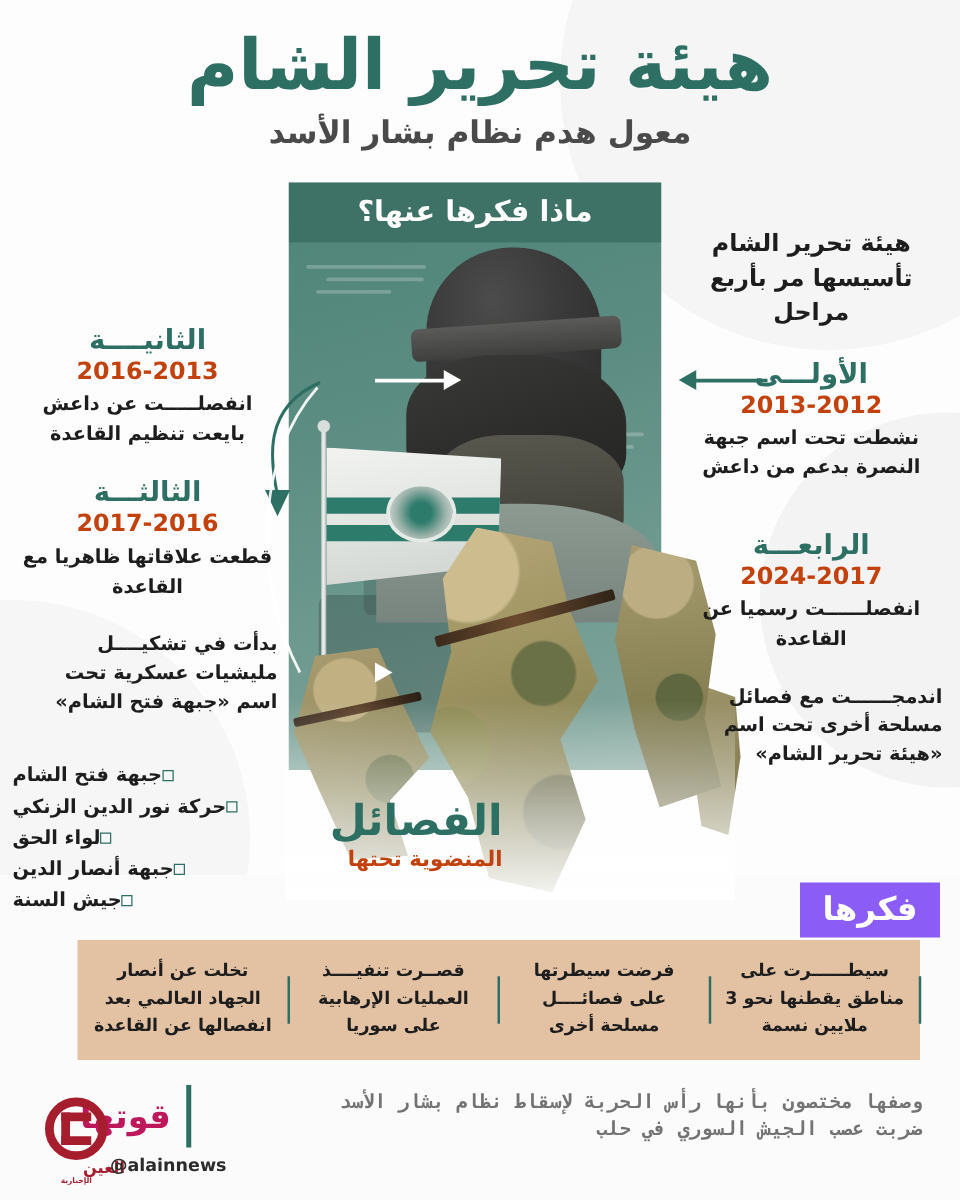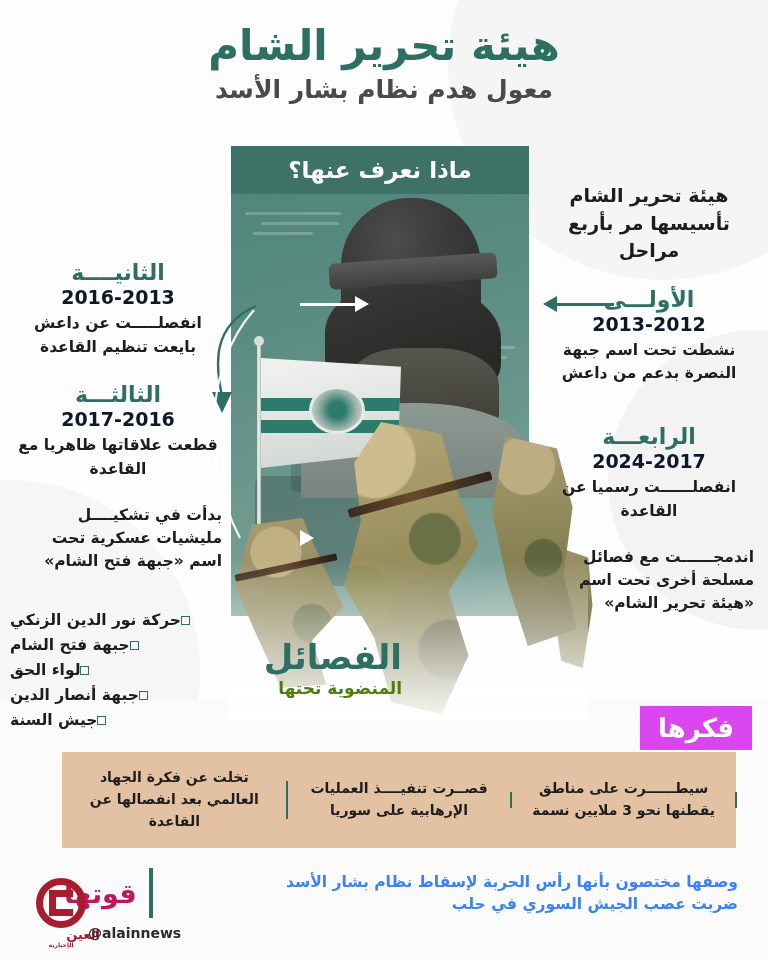--- a/index.html
+++ b/index.html
@@ -16,21 +16,21 @@
   
   .bg-circle{position:absolute;border-radius:50%;background:#f5f5f6;}
   .bg-c1{width:430px;height:430px;right:-110px;top:-150px;}
   .bg-c2{width:300px;height:300px;right:-140px;top:330px;background:#f3f3f4;}
   .bg-c3{width:380px;height:380px;left:-180px;top:480px;background:#f6f6f7;}
   .bg-sweep{position:absolute;left:0;right:0;top:700px;height:260px;background:#fbfbfb;}
 
   
   .header{position:absolute;top:22px;left:0;right:0;text-align:center;z-index:20;}
   .h-title{
-    font-size:42px;font-weight:bold;color:#2e6f63;letter-spacing:0px;
+    font-size:56px;font-weight:bold;color:#2e6f63;letter-spacing:0px;
     line-height:1.12;text-shadow:0 1px 0 rgba(255,255,255,.6);
   }
   .h-sub{
     font-size:25px;font-weight:bold;color:#4a4a4a;margin-top:6px;line-height:1.2;
   }
 
   
   .panel{
     position:absolute;left:231px;top:146px;width:298px;height:470px;
     background:linear-gradient(165deg,#4e8478 0%,#5b8c81 35%,#6f9a90 70%,#86a89f 100%);
@@ -173,21 +173,21 @@
   }
 
   
   .col{position:absolute;z-index:15;text-align:center;}
   .col-left{left:14px;width:208px;}
   .col-right{right:14px;width:210px;}
   .stage-name{
     font-size:22px;font-weight:bold;color:#2e6f63;line-height:1.15;margin-bottom:1px;
   }
   .stage-years{
-    font-size:19px;font-weight:bold;color:#0f172a;direction:ltr;margin-bottom:4px;text-align:center;
+    font-size:19px;font-weight:bold;color:#c2410c;direction:ltr;margin-bottom:4px;text-align:center;
   }
   .stage-text{
     font-size:15.5px;color:#1d1d1d;line-height:1.5;font-weight:600;
   }
   .stage-text + .stage-text{margin-top:23px;text-align:right;}
   .intro{
     font-size:19px;color:#1d1d1d;line-height:1.45;font-weight:600;margin-bottom:22px;
   }
 
   
@@ -200,25 +200,25 @@
     justify-content:flex-end;
   }
   .f-box{
     display:inline-block;width:9px;height:9px;border:1.6px solid #2e6f63;
     margin-right:7px;flex:none;
   }
   .factions-title{
     position:absolute;left:232px;top:640px;width:170px;text-align:right;z-index:17;
   }
   .ft-main{font-size:34px;font-weight:bold;color:#2e6f63;line-height:1;}
-  .ft-sub{font-size:17px;font-weight:bold;color:#4d7c0f;margin-top:4px;}
+  .ft-sub{font-size:17px;font-weight:bold;color:#c2410c;margin-top:4px;}
 
   
   .idea-tab{
-    position:absolute;right:16px;top:706px;width:112px;height:44px;background:#d946ef;
+    position:absolute;right:16px;top:706px;width:112px;height:44px;background:#8b5cf6;
     display:flex;align-items:center;justify-content:center;z-index:18;
   }
   .idea-tab span{color:#ffffff;font-size:26px;font-weight:bold;}
   .idea-band{
     position:absolute;left:62px;right:32px;top:752px;height:96px;
     background:#e3c2a4;z-index:17;display:flex;flex-direction:row;align-items:center;
   }
   .idea-cell{
     flex:1;padding:0 12px;text-align:center;font-size:14px;font-weight:600;
     color:#1d1d1d;line-height:1.55;position:relative;
@@ -231,21 +231,21 @@
   }
 
   
   .power{
     position:absolute;left:64px;right:30px;top:864px;height:58px;z-index:18;
     display:flex;flex-direction:row;align-items:center;gap:10px;
   }
   .power-label{font-size:27px;font-weight:bold;color:#be185d;flex:none;}
   .power-bar{width:4px;align-self:stretch;background:#2e6f63;margin:4px 2px;flex:none;}
   .power-lines{flex:1;text-align:right;}
-  .power-lines div{font-size:15.5px;font-weight:600;color:#3b82f6;line-height:1.45;}
+  .power-lines div{font-size:15.5px;font-weight:600;color:#737373;line-height:1.45;font-family:Liberation Mono, monospace;}
 
   
   .logo{position:absolute;left:22px;top:878px;width:78px;height:74px;z-index:19;}
   .logo-ring{
     position:absolute;left:14px;top:0;width:50px;height:50px;border-radius:50%;
     border:7px solid #a61e2e;
   }
   .logo-glyph{
     position:absolute;left:27px;top:12px;width:24px;height:26px;
     border-left:7px solid #a61e2e;border-bottom:7px solid #a61e2e;border-top:7px solid #a61e2e;
@@ -273,21 +273,21 @@
   <div class="bg-circle bg-c3"></div>
   <div class="bg-sweep"></div>
 
   <div class="header">
     <div class="h-title">هيئة تحرير الشام</div>
     <div class="h-sub">معول هدم نظام بشار الأسد</div>
   </div>
 
   <div class="panel">
     <div class="panel-head">
-      <span>ماذا نعرف عنها؟</span>
+      <span>ماذا فكرها عنها؟</span>
     </div>
 
     <div class="codeline" style="left:14px;top:66px;width:96px;"></div>
     <div class="codeline" style="left:30px;top:76px;width:78px;"></div>
     <div class="codeline" style="left:22px;top:86px;width:60px;"></div>
     <div class="codeline" style="left:206px;top:200px;width:78px;"></div>
     <div class="codeline" style="left:220px;top:210px;width:56px;"></div>
 
     <div class="veh2"></div>
     <div class="veh"></div>
@@ -362,25 +362,25 @@
       <div class="stage-name">الثالثـــة</div>
       <div class="stage-years">2017-2016</div>
       <div class="stage-text">قطعت علاقاتها ظاهريا مع القاعدة</div>
       <div class="stage-text">بدأت في تشكيــــل مليشيات عسكرية تحت اسم «جبهة فتح الشام»</div>
     </div>
   </div>
 
   <div class="factions-list">
     <div class="f-item">
       <span class="f-box"></span>
-      <span>حركة نور الدين الزنكي</span>
+      <span>جبهة فتح الشام</span>
     </div>
     <div class="f-item">
       <span class="f-box"></span>
-      <span>جبهة فتح الشام</span>
+      <span>حركة نور الدين الزنكي</span>
     </div>
     <div class="f-item">
       <span class="f-box"></span>
       <span>لواء الحق</span>
     </div>
     <div class="f-item">
       <span class="f-box"></span>
       <span>جبهة أنصار الدين</span>
     </div>
     <div class="f-item">
@@ -392,22 +392,23 @@
   <div class="factions-title">
     <div class="ft-main">الفصائل</div>
     <div class="ft-sub">المنضوية تحتها</div>
   </div>
 
   <div class="idea-tab">
     <span>فكرها</span>
   </div>
   <div class="idea-band">
     <div class="idea-cell">سيطــــــرت على مناطق يقطنها نحو 3 ملايين نسمة</div>
+    <div class="idea-cell">فرضت سيطرتها على فصائــــل مسلحة أخرى</div>
     <div class="idea-cell">قصــرت تنفيــــذ العمليات الإرهابية على سوريا</div>
-    <div class="idea-cell">تخلت عن فكرة الجهاد العالمي بعد انفصالها عن القاعدة</div>
+    <div class="idea-cell">تخلت عن أنصار الجهاد العالمي بعد انفصالها عن القاعدة</div>
   </div>
 
   <div class="power">
     <div class="power-lines">
       <div>وصفها مختصون بأنها رأس الحربة لإسقاط نظام بشار الأسد</div>
       <div>ضربت عصب الجيش السوري في حلب</div>
     </div>
     <div class="power-bar"></div>
     <div class="power-label">قوتها</div>
   </div>

